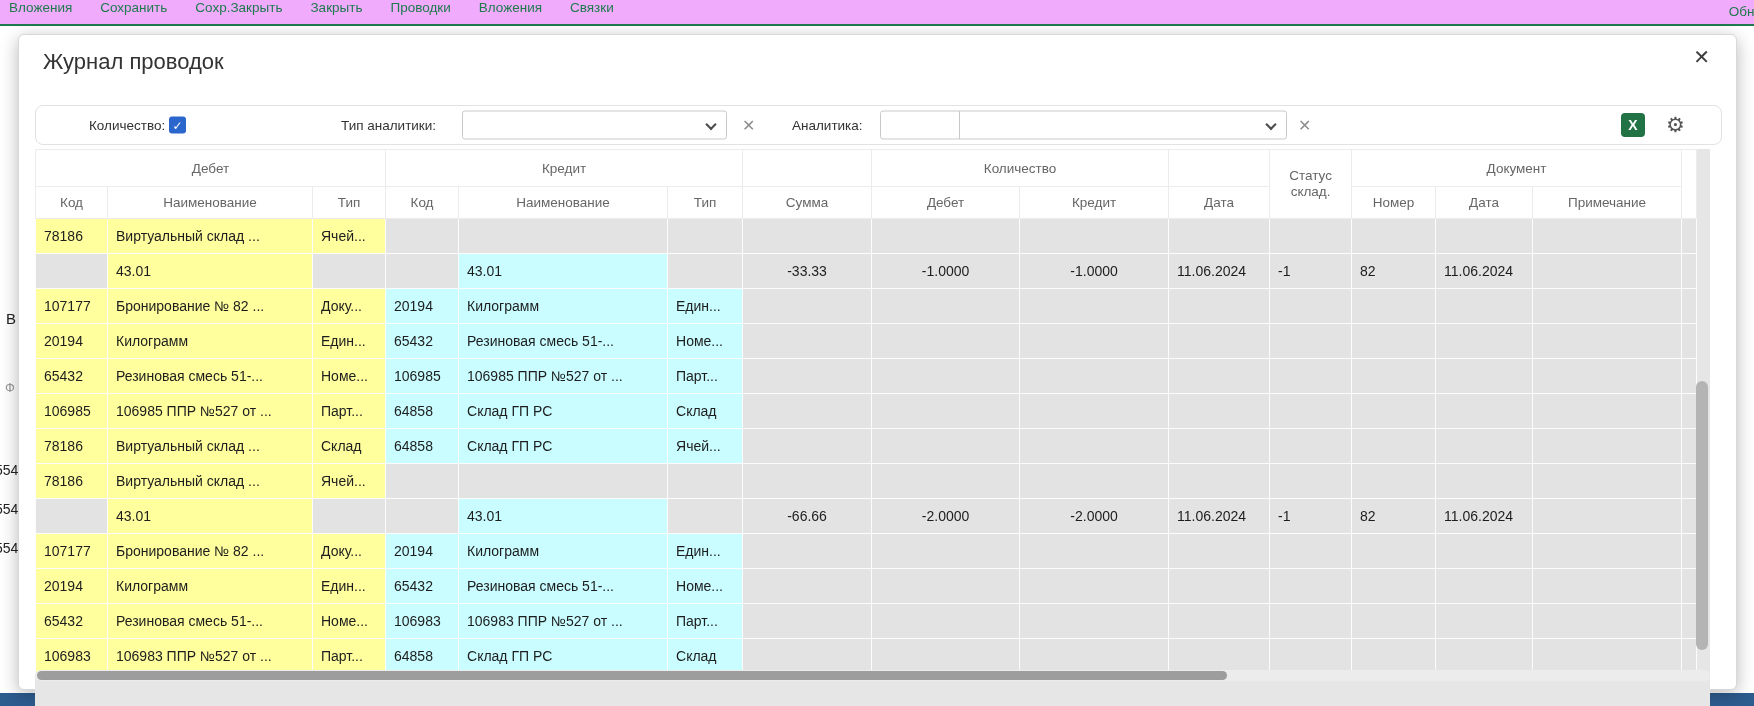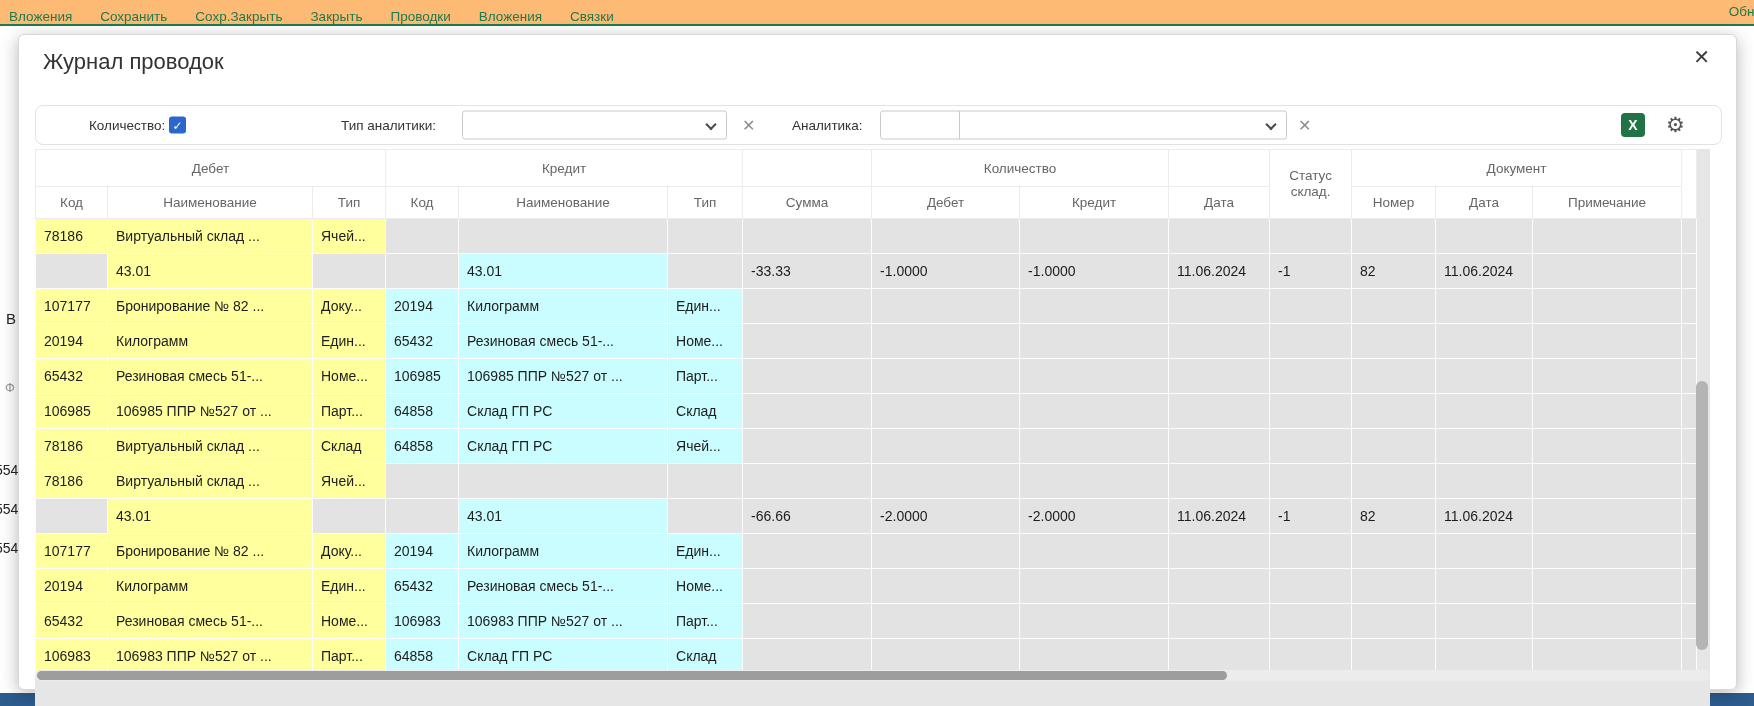--- a/index.html
+++ b/index.html
@@ -1,21 +1,21 @@
 <!DOCTYPE html>
 <html style="--accent_green: #1f7a4c; --debit_yellow: #ffff9e; --credit_cyan: #c9fdff; --excel_green: #217346; --footer_blue: #2d5c8f;"><head>
 <meta charset="utf-8">
 <style>
   * { margin:0; padding:0; box-sizing:border-box; }
   html,body { width:1754px; height:706px; overflow:hidden; background:#fff;
               font-family:"Liberation Sans","DejaVu Sans",sans-serif; position:relative; }
 
   
-  .topbar { position:absolute; top:0; left:0; width:100%; height:26px; background:#fdba74;
-            display:flex; align-items:flex-end; gap:28px; padding-left:9px;
+  .topbar { position:absolute; top:0; left:0; width:100%; height:26px; background:#f0abfc;
+            display:flex; align-items:flex-start; gap:28px; padding-left:9px;
             border-bottom:2px solid var(--accent_green,#1f7a4c); z-index:1; }
   .menu-item { color:var(--accent_green,#1f7a4c); font-size:13.5px; white-space:nowrap; cursor:pointer; }
   .menu-right { position:absolute; right:-8px; top:4px; color:var(--accent_green,#1f7a4c); font-size:13.5px; }
 
   
   .frag { position:absolute; font-size:14px; color:#222; z-index:0; white-space:nowrap; }
   .frag-b  { left:6px;  top:310px; font-size:15px; }
   .frag-f  { left:5px;  top:380px; color:#9a9a9a; font-size:13px; }
   .frag-n1 { left:-5px; top:462px; }
   .frag-n2 { left:-5px; top:501px; }
@@ -65,21 +65,21 @@
   th { background:#fff; border:1px solid #ececec; color:#666; font-weight:400;
        font-size:13.5px; padding:0 4px; }
   tr.group-row th { height:37px; }
   tr.col-row th { height:32px; }
   th.wrap { white-space:normal; line-height:1.2; }
   td { height:35px; font-size:14px; color:#1d1d1d; padding:0 8px;
        border:1px solid rgba(255,255,255,.85); overflow:hidden; white-space:nowrap; }
   .cell-gray   { background:#e3e3e3; }
   .cell-yellow { background:var(--debit_yellow,#ffff9e); }
   .cell-cyan   { background:var(--credit_cyan,#c9fdff); }
-  td.num { text-align:left; }
+  td.num { text-align:center; }
 
   
   .hscroll { position:absolute; left:16px; bottom:8px; width:1675px; height:11px;
              background:#ececec; border-radius:6px; cursor:pointer; }
   .hthumb { position:absolute; left:2px; top:1px; width:1190px; height:9px;
             background:#9d9d9d; border-radius:5px; cursor:grab; }
   .vthumb { position:absolute; right:28px; top:346px; width:12px; height:269px;
             background:#b4b4b4; border-radius:6px; cursor:grab; }
 </style>
 </head>

